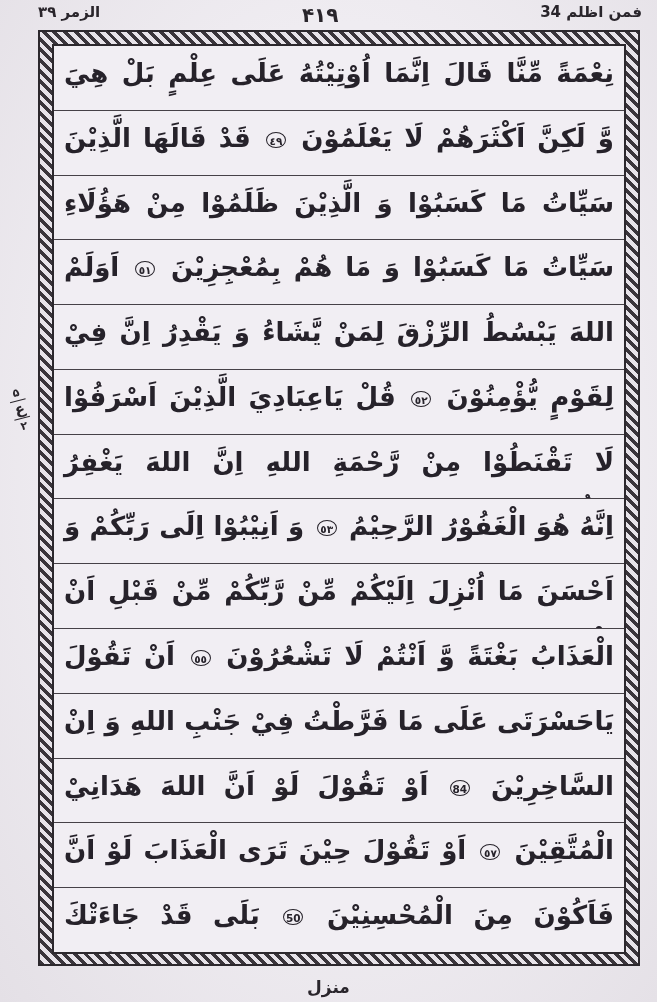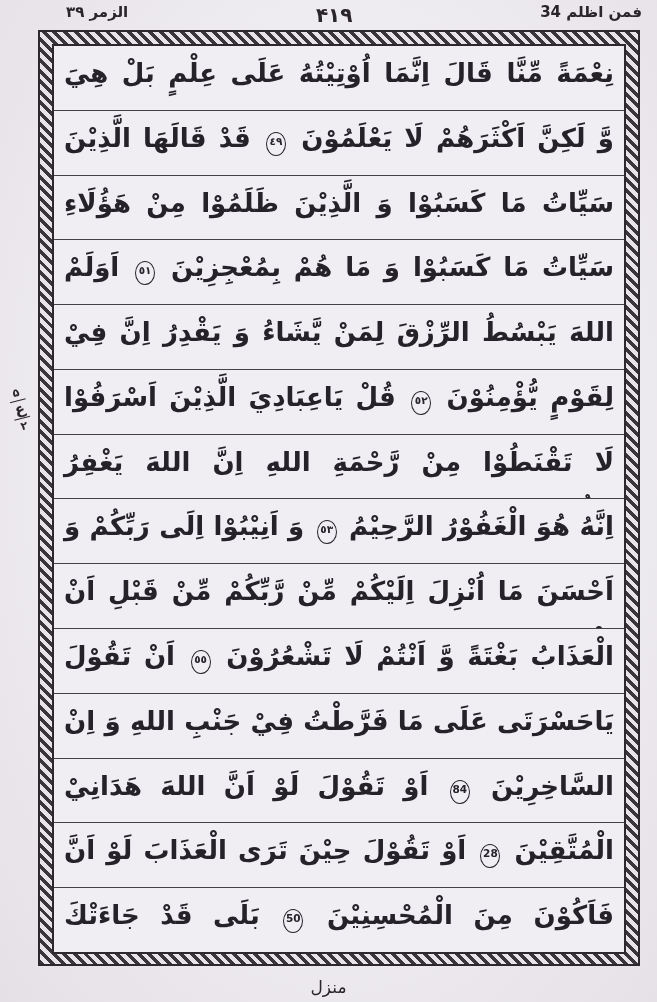--- a/index.html
+++ b/index.html
@@ -24,21 +24,21 @@
     top: 3px;
     left: 38px;
     width: 604px;
     display: flex;
     direction: rtl;
     justify-content: space-between;
     align-items: flex-start;
     font-size: 15px;
     font-weight: 700;
   }
-  .header span { white-space: nowrap; margin-left: 28px; }
+  .header span { white-space: nowrap; }
   .header .pgnum { font-size: 20px; letter-spacing: 1px; }
   
   .frame {
     position: absolute;
     left: 38px;
     top: 30px;
     width: 602px;
     height: 936px;
     box-sizing: border-box;
     border: 2px solid #2c282d;
@@ -68,21 +68,21 @@
     font-weight: 700;
     line-height: 55px;
     color: #26222a;
     overflow: hidden;
   }
   .line:last-child { border-bottom: none; }
   .ayah {
     display: inline-block;
     box-sizing: border-box;
     width: 20px;
-    height: 24px;
+    height: 16px;
     border: 1.5px solid #26222a;
     border-radius: 50%;
     font-size: 10.5px;
     font-weight: 700;
     line-height: 17px;
     text-align: center;
     text-align-last: center;
     vertical-align: 2px;
     margin: 13px 3px;
   }
@@ -106,21 +106,21 @@
     margin: 1px 5px;
   }
   
   .footer {
     position: absolute;
     bottom: 5px;
     left: 0;
     width: 100%;
     text-align: center;
     font-size: 17px;
-    font-weight: 400;
+    font-weight: 700;
   }
 </style>
 </head>
 <body>
 
 <div class="page">
 
   <div class="header">
     <span>فمن اظلم 34</span>
     <span class="pgnum">۴۱۹</span>
@@ -140,20 +140,20 @@
         <div class="line"><span>سَيِّاتُ مَا كَسَبُوْا وَ الَّذِيْنَ ظَلَمُوْا مِنْ هَؤُلَاءِ سَيُصِيْبُهُمْ</span> </div>
         <div class="line"><span>سَيِّاتُ مَا كَسَبُوْا وَ مَا هُمْ بِمُعْجِزِيْنَ</span> <span class="ayah">٥١</span> <span>اَوَلَمْ يَعْلَمُوْا اَنَّ</span> </div>
         <div class="line"><span>اللهَ يَبْسُطُ الرِّزْقَ لِمَنْ يَّشَاءُ وَ يَقْدِرُ اِنَّ فِيْ ذَلِكَ لَايَاتٍ</span> </div>
         <div class="line"><span>لِقَوْمٍ يُّؤْمِنُوْنَ</span> <span class="ayah">٥٢</span> <span>قُلْ يَاعِبَادِيَ الَّذِيْنَ اَسْرَفُوْا عَلَى اَنْفُسِهِمْ</span> </div>
         <div class="line"><span>لَا تَقْنَطُوْا مِنْ رَّحْمَةِ اللهِ اِنَّ اللهَ يَغْفِرُ الذُّنُوْبَ جَمِيْعًا</span> </div>
         <div class="line"><span>اِنَّهُ هُوَ الْغَفُوْرُ الرَّحِيْمُ</span> <span class="ayah">٥٣</span> <span>وَ اَنِيْبُوْا اِلَى رَبِّكُمْ وَ اَسْلِمُوْا لَهُ</span> </div>
         <div class="line"><span>اَحْسَنَ مَا اُنْزِلَ اِلَيْكُمْ مِّنْ رَّبِّكُمْ مِّنْ قَبْلِ اَنْ يَّاْتِيَكُمُ</span> </div>
         <div class="line"><span>الْعَذَابُ بَغْتَةً وَّ اَنْتُمْ لَا تَشْعُرُوْنَ</span> <span class="ayah">٥٥</span> <span>اَنْ تَقُوْلَ نَفْسٌ</span> </div>
         <div class="line"><span>يَاحَسْرَتَى عَلَى مَا فَرَّطْتُ فِيْ جَنْبِ اللهِ وَ اِنْ كُنْتُ لَمِنَ</span> </div>
         <div class="line"><span>السَّاخِرِيْنَ</span> <span class="ayah">84</span> <span>اَوْ تَقُوْلَ لَوْ اَنَّ اللهَ هَدَانِيْ لَكُنْتُ مِنَ</span> </div>
-        <div class="line"><span>الْمُتَّقِيْنَ</span> <span class="ayah">28</span> <span>اَوْ تَقُوْلَ حِيْنَ تَرَى الْعَذَابَ لَوْ اَنَّ لِيْ كَرَّةً</span> </div>
+        <div class="line"><span>الْمُتَّقِيْنَ</span> <span class="ayah">٥٧</span> <span>اَوْ تَقُوْلَ حِيْنَ تَرَى الْعَذَابَ لَوْ اَنَّ لِيْ كَرَّةً</span> </div>
         <div class="line"><span>فَاَكُوْنَ مِنَ الْمُحْسِنِيْنَ</span> <span class="ayah">50</span> <span>بَلَى قَدْ جَاءَتْكَ آيَاتِيْ فَكَذَّبْتَ</span> </div>
       </div>
   </div>
 
   <div class="footer">منزل</div>
 
 </div>
 
 </body></html>

